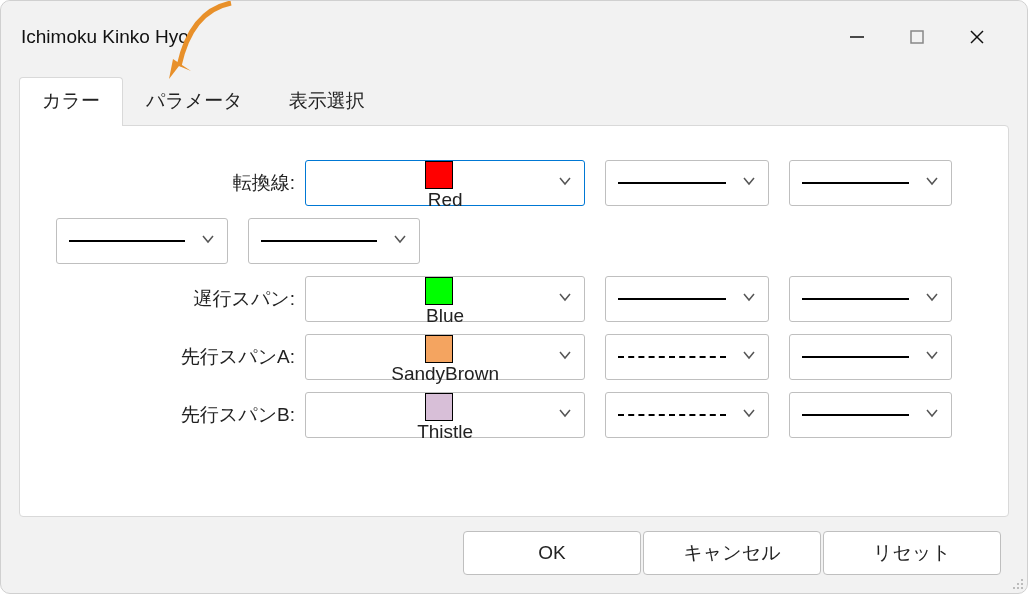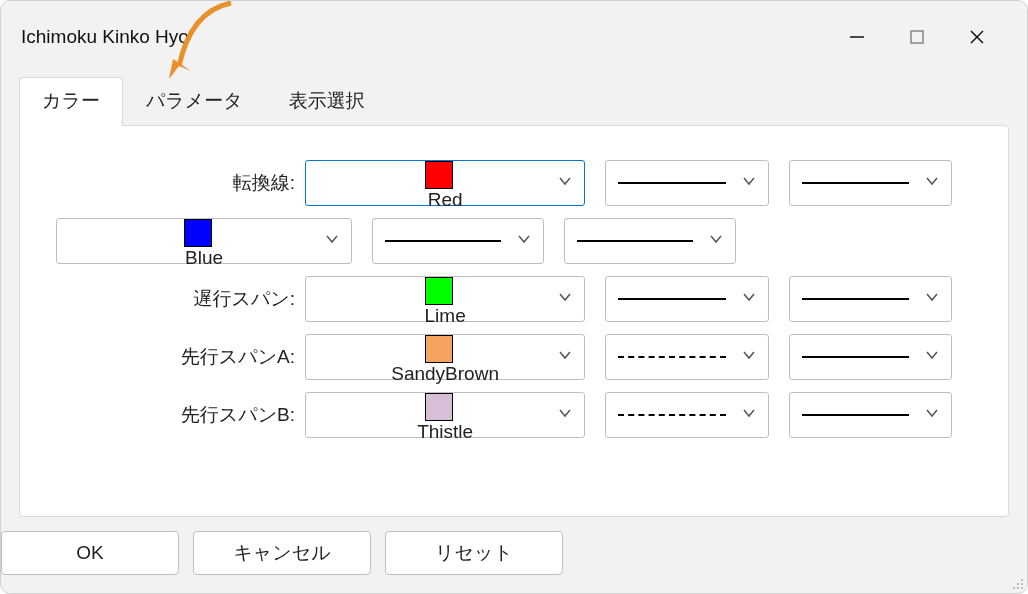--- a/index.html
+++ b/index.html
@@ -151,21 +151,22 @@
     display: block;
     width: 100%;
     border-bottom: 2px solid #000;
   }
   .linestyle.dashed span {
     border-bottom: 2px dashed #000;
   }
   .footer {
     padding: 14px 26px 18px 0;
     display: flex;
-    gap: 14px;
+    justify-content: flex-end;
+    gap: 2px;
   }
   .btn {
     height: 44px;
     min-width: 178px;
     border: 1px solid #bfbfbf;
     border-radius: 4px;
     background: #fff;
     font-size: 19px;
     color: #222;
     display: flex;
@@ -255,29 +256,20 @@
             </div>
       <span class="chev">
         <svg width="14" height="14">
                 <polyline points="2,4 7,10 12,4" fill="none" stroke="#555" stroke-width="1.5"></polyline>
               </svg>
       </span>
     </div>
   </div>
 
   <div class="form-row">
-    <div class="combo color-combo">
-      <div class="swatch" style="background: rgb(0, 0, 255);"></div>
-      <span class="color-name">Blue</span>
-      <span class="chev">
-        <svg width="14" height="14">
-                <polyline points="2,4 7,10 12,4" fill="none" stroke="#555" stroke-width="1.5"></polyline>
-              </svg>
-      </span>
-    </div>
     <div class="combo style-combo">
       <div class="linestyle">
               <span></span>
             </div>
       <span class="chev">
         <svg width="14" height="14">
                 <polyline points="2,4 7,10 12,4" fill="none" stroke="#555" stroke-width="1.5"></polyline>
               </svg>
       </span>
     </div>
@@ -290,21 +282,21 @@
                 <polyline points="2,4 7,10 12,4" fill="none" stroke="#555" stroke-width="1.5"></polyline>
               </svg>
       </span>
     </div>
   </div>
 
   <div class="form-row">
     <div class="row-label">遅行スパン:</div>
     <div class="combo color-combo">
       <div class="swatch" style="background: rgb(0, 255, 0);"></div>
-      <span class="color-name">Lime</span>
+      <span class="color-name">Blue</span>
       <span class="chev">
         <svg width="14" height="14">
                 <polyline points="2,4 7,10 12,4" fill="none" stroke="#555" stroke-width="1.5"></polyline>
               </svg>
       </span>
     </div>
     <div class="combo style-combo">
       <div class="linestyle">
               <span></span>
             </div>

